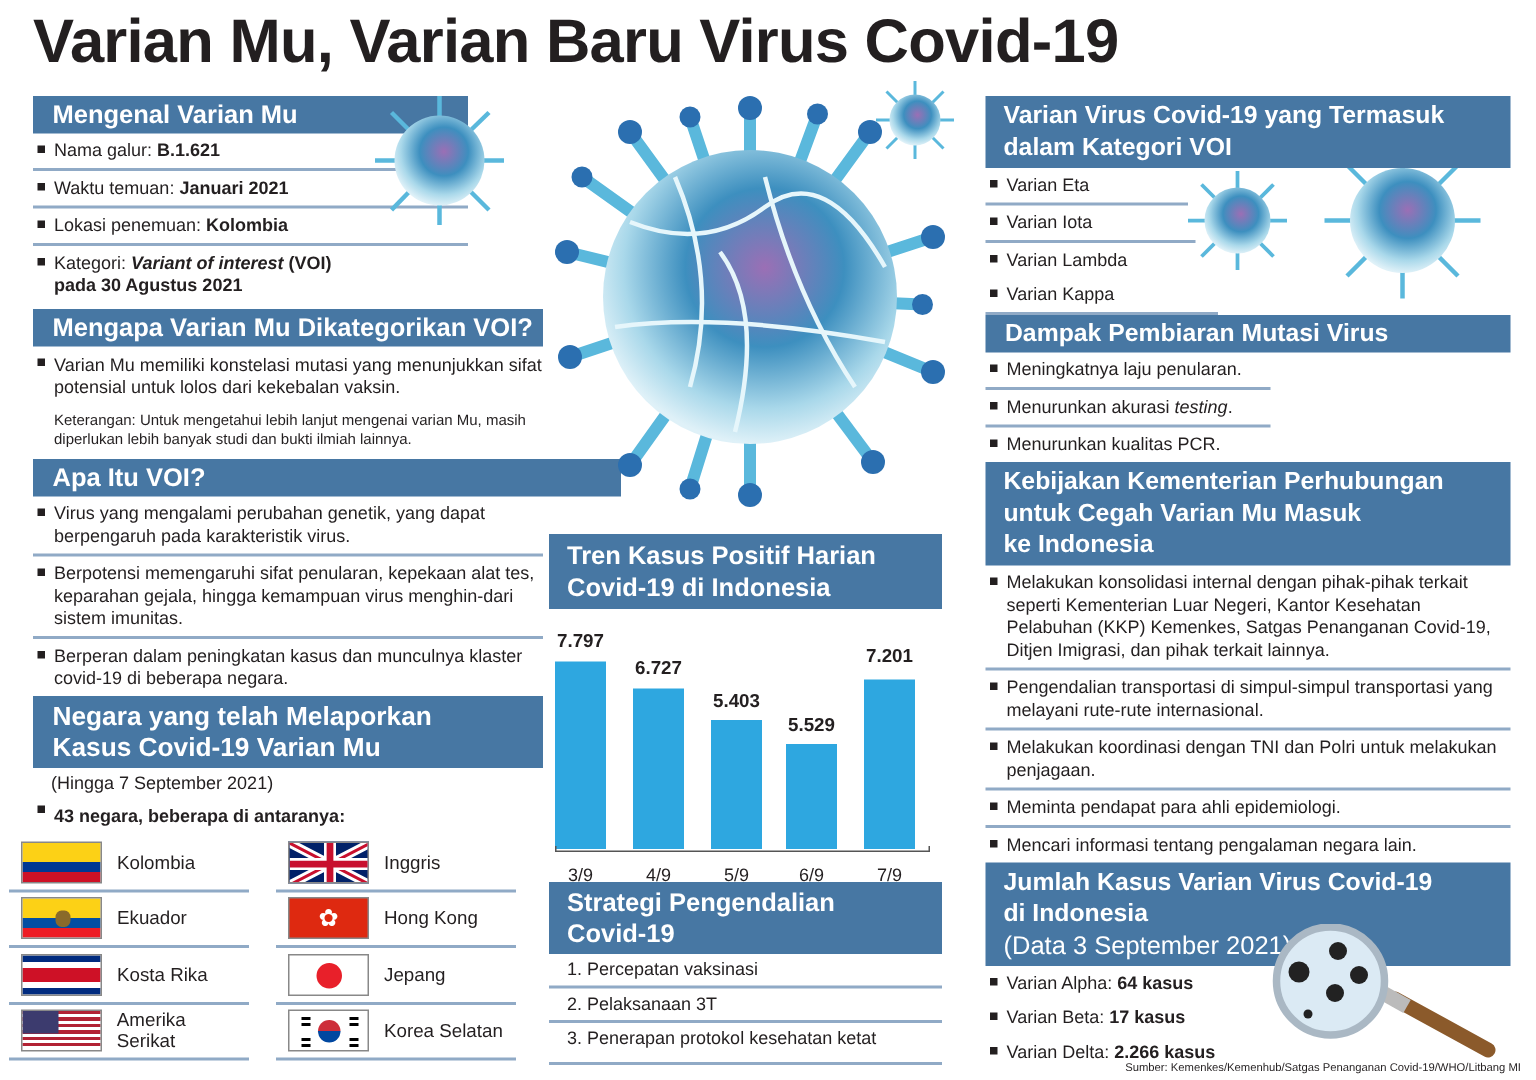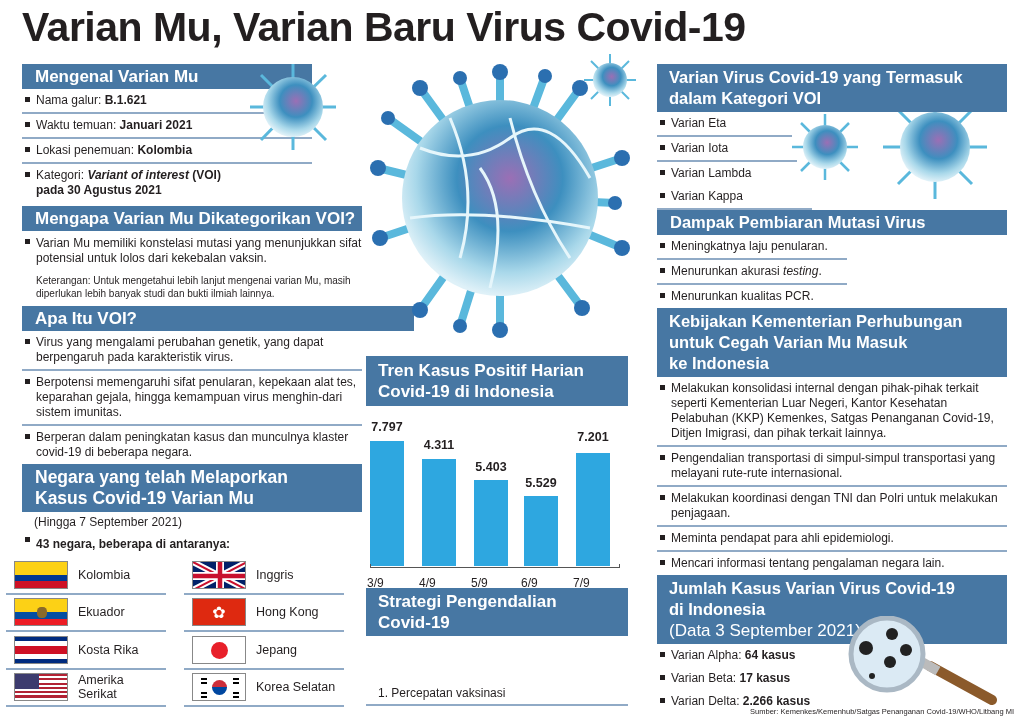--- a/index.html
+++ b/index.html
@@ -28,24 +28,24 @@
   .flag-col { position: absolute; top: 0; width: 160px; }
   .flag { width: 54px; height: 28px; margin-left: 8px; margin-right: 10px; border: 1px solid #888; position: relative; overflow: hidden; }
   .flag-name { font-size: 12.5px; }
 
   
   #chart-box { position: absolute; left: 366px; top: 356px; width: 262px; }
   .chart-area { position: relative; height: 180px; margin-top: 4px; }
   .bar { position: absolute; bottom: 24px; width: 34px; background: #2ea7e0; }
   .bar-val { position: absolute; font-weight: bold; font-size: 12.5px; width: 50px; text-align: center; }
   .axis { position: absolute; left: 4px; right: 8px; bottom: 22px; height: 4px; border: 1px solid #555; border-top: none; }
-  .xlab { position: absolute; bottom: 0; font-size: 12px; width: 40px; }
+  .xlab { position: absolute; bottom: 0; font-size: 12px; width: 40px; text-align: center; }
 
   #strategi { position: absolute; left: 366px; top: 588px; width: 262px; }
-  #strategi .plain { padding-left: 12px; margin-top: 47px; }
+  #strategi .plain { padding-left: 12px; }
 
   
   #col-right { position: absolute; left: 657px; top: 64px; width: 350px; }
   .short .item { width: 190px; }
 
   .source { position: absolute; right: 10px; bottom: 4px; font-size: 7.5px; color: #231f20; }
 </style>
 </head>
 <body>
 
@@ -247,21 +247,21 @@
 </svg>
 
 <div id="chart-box">
   <div class="hdr" style="font-size:17px; padding:4px 0 4px 12px">
     <div>Tren Kasus Positif Harian</div>
     <div>Covid-19 di Indonesia</div>
   </div>
   <div class="chart-area">
     <div class="bar-val" style="left:-4px; top:10px">7.797</div>
     <div class="bar" style="left:4px; height:125px"></div>
-    <div class="bar-val" style="left:48px; top:28px">4.311</div>
+    <div class="bar-val" style="left:48px; top:28px">6.727</div>
     <div class="bar" style="left:56px; height:107px"></div>
     <div class="bar-val" style="left:100px; top:50px">5.403</div>
     <div class="bar" style="left:108px; height:86px"></div>
     <div class="bar-val" style="left:150px; top:66px">5.529</div>
     <div class="bar" style="left:158px; height:70px"></div>
     <div class="bar-val" style="left:202px; top:20px">7.201</div>
     <div class="bar" style="left:210px; height:113px"></div>
     <div class="axis"></div>
     <div class="xlab" style="left:1px">3/9</div>
     <div class="xlab" style="left:53px">4/9</div>

